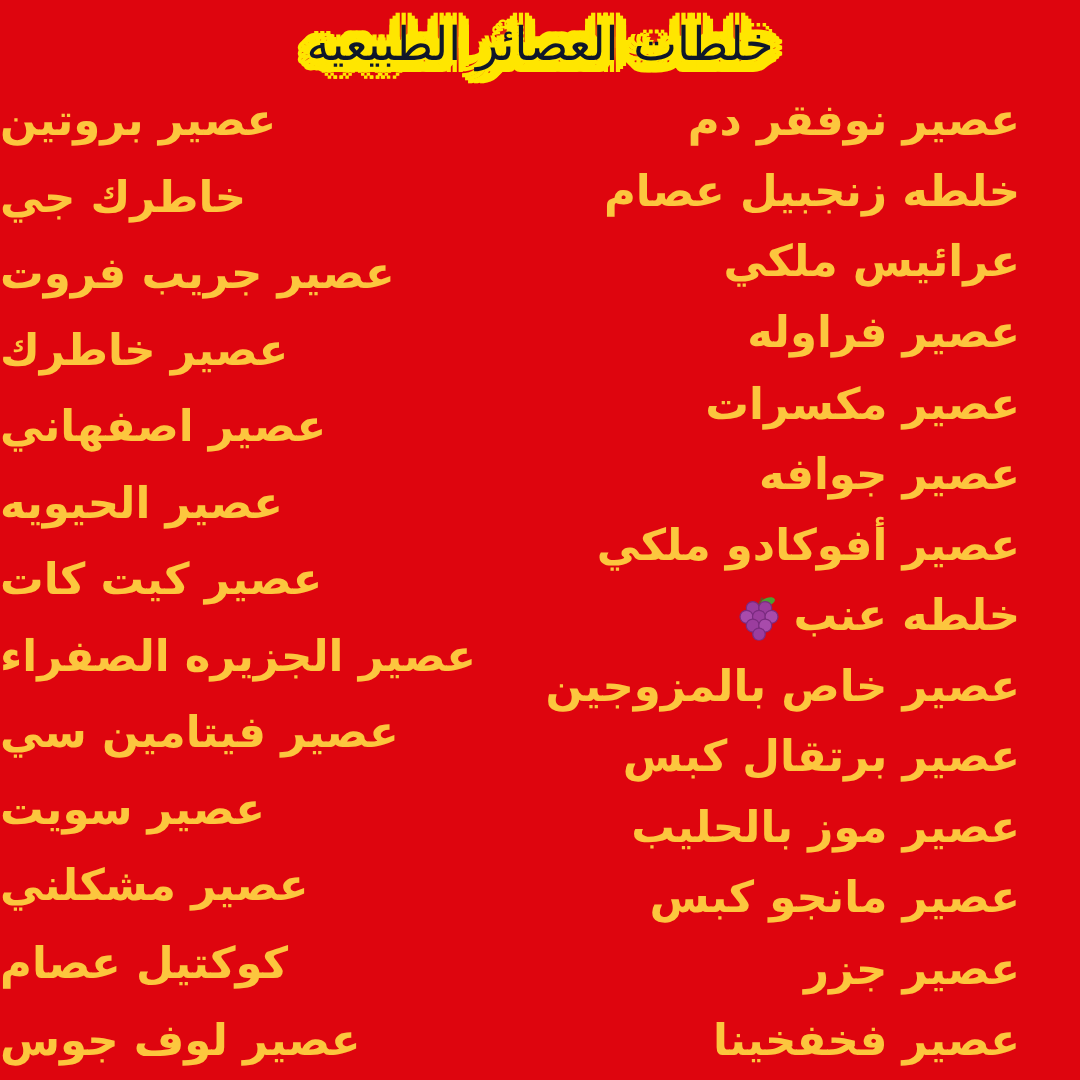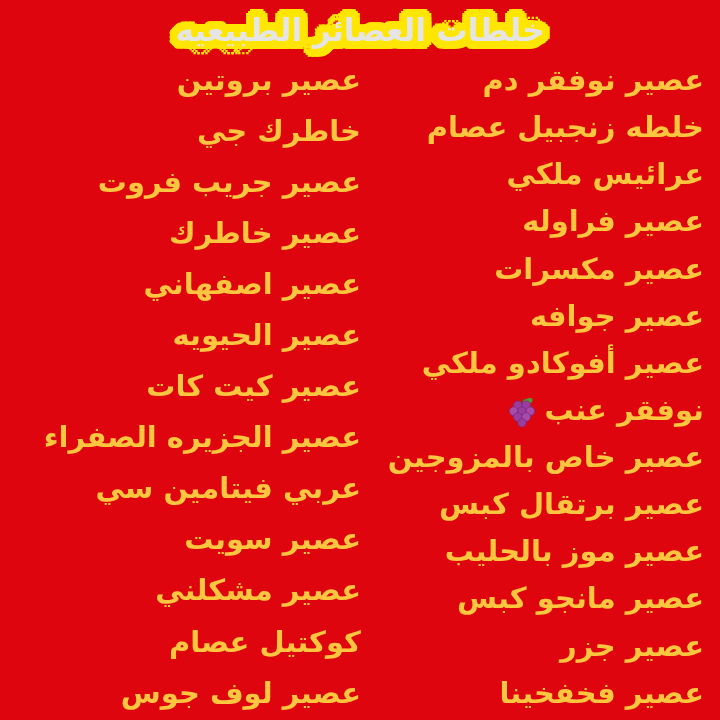--- a/index.html
+++ b/index.html
@@ -12,22 +12,22 @@
     font-family: "DejaVu Sans", sans-serif;
   }
   .title {
     position: absolute;
     top: 12px;
     left: 0;
     right: 0;
     text-align: center;
     direction: rtl;
     font-size: 31px;
-    font-weight: bold;
-    color: #e5e5e5;
+    font-weight: normal;
+    color: #0f172a;
     text-shadow:
       8px 0 #ffe600, -8px 0 #ffe600, 0 8px #ffe600, 0 -8px #ffe600,
       6px 6px #ffe600, 6px -6px #ffe600, -6px 6px #ffe600, -6px -6px #ffe600,
       8px 4px #ffe600, 8px -4px #ffe600, -8px 4px #ffe600, -8px -4px #ffe600,
       4px 8px #ffe600, 4px -8px #ffe600, -4px 8px #ffe600, -4px -8px #ffe600,
       0 0 5px #ffe600;
   }
   .menu {
     position: absolute;
     top: 64px;
@@ -37,22 +37,22 @@
     display: flex;
     flex-direction: row;
   }
   .col {
     display: flex;
     flex-direction: column;
     justify-content: space-between;
     direction: rtl;
     box-sizing: border-box;
   }
-  .col-left  { width: 345px; padding-left: 0; padding-right: 16px; }
-  .col-right { flex: 1;      padding-right: 14px; }
+  .col-left  { width: 345px; padding-left: 0; padding-right: 40px; }
+  .col-right { flex: 1;      padding-right: 14px; align-items: flex-end; }
   .item {
     direction: rtl;
     text-align: right;
     white-space: nowrap;
     font-size: 29px;
     font-weight: bold;
     color: #fcc63e;
     line-height: 1.15;
   }
   .grapes {
@@ -72,21 +72,21 @@
 
     <div class="col col-left">
       <div class="item">عصير نوفقر دم</div>
       <div class="item">خلطه زنجبيل عصام</div>
       <div class="item">عرائيس ملكي</div>
       <div class="item">عصير فراوله</div>
       <div class="item">عصير مكسرات</div>
       <div class="item">عصير جوافه</div>
       <div class="item">عصير أفوكادو ملكي</div>
       <div class="item">
-        <span>نوفقر عنب</span><svg class="grapes" width="30" height="30" viewBox="0 0 36 36" aria-hidden="true">
+        <span>خلطه عنب</span><svg class="grapes" width="30" height="30" viewBox="0 0 36 36" aria-hidden="true">
           <line x1="18" y1="8" x2="21" y2="2" stroke="#7a4a21" stroke-width="2.5"></line>
           <ellipse cx="25" cy="5" rx="6" ry="3.2" fill="#4f9e33" transform="rotate(-20 25 5)"></ellipse>
           <circle cx="13" cy="10" r="5.2" fill="#9b3d9e" stroke="#7a2b80" stroke-width="1"></circle>
           <circle cx="23" cy="10" r="5.2" fill="#9b3d9e" stroke="#7a2b80" stroke-width="1"></circle>
           <circle cx="8" cy="17" r="5.2" fill="#a84bab" stroke="#7a2b80" stroke-width="1"></circle>
           <circle cx="18" cy="17" r="5.2" fill="#9b3d9e" stroke="#7a2b80" stroke-width="1"></circle>
           <circle cx="28" cy="17" r="5.2" fill="#a84bab" stroke="#7a2b80" stroke-width="1"></circle>
           <circle cx="13" cy="24" r="5.2" fill="#9b3d9e" stroke="#7a2b80" stroke-width="1"></circle>
           <circle cx="23" cy="24" r="5.2" fill="#a84bab" stroke="#7a2b80" stroke-width="1"></circle>
           <circle cx="18" cy="31" r="5" fill="#9b3d9e" stroke="#7a2b80" stroke-width="1"></circle>
@@ -102,21 +102,21 @@
 
     <div class="col col-right">
       <div class="item">عصير بروتين</div>
       <div class="item">خاطرك جي</div>
       <div class="item">عصير جريب فروت</div>
       <div class="item">عصير خاطرك</div>
       <div class="item">عصير اصفهاني</div>
       <div class="item">عصير الحيويه</div>
       <div class="item">عصير كيت كات</div>
       <div class="item">عصير الجزيره الصفراء</div>
-      <div class="item">عربي فيتامين سي</div>
+      <div class="item">عصير فيتامين سي</div>
       <div class="item">عصير سويت</div>
       <div class="item">عصير مشكلني</div>
       <div class="item">كوكتيل عصام</div>
       <div class="item">عصير لوف جوس</div>
     </div>
 
   </div>
 </div>
 
 </body></html>

